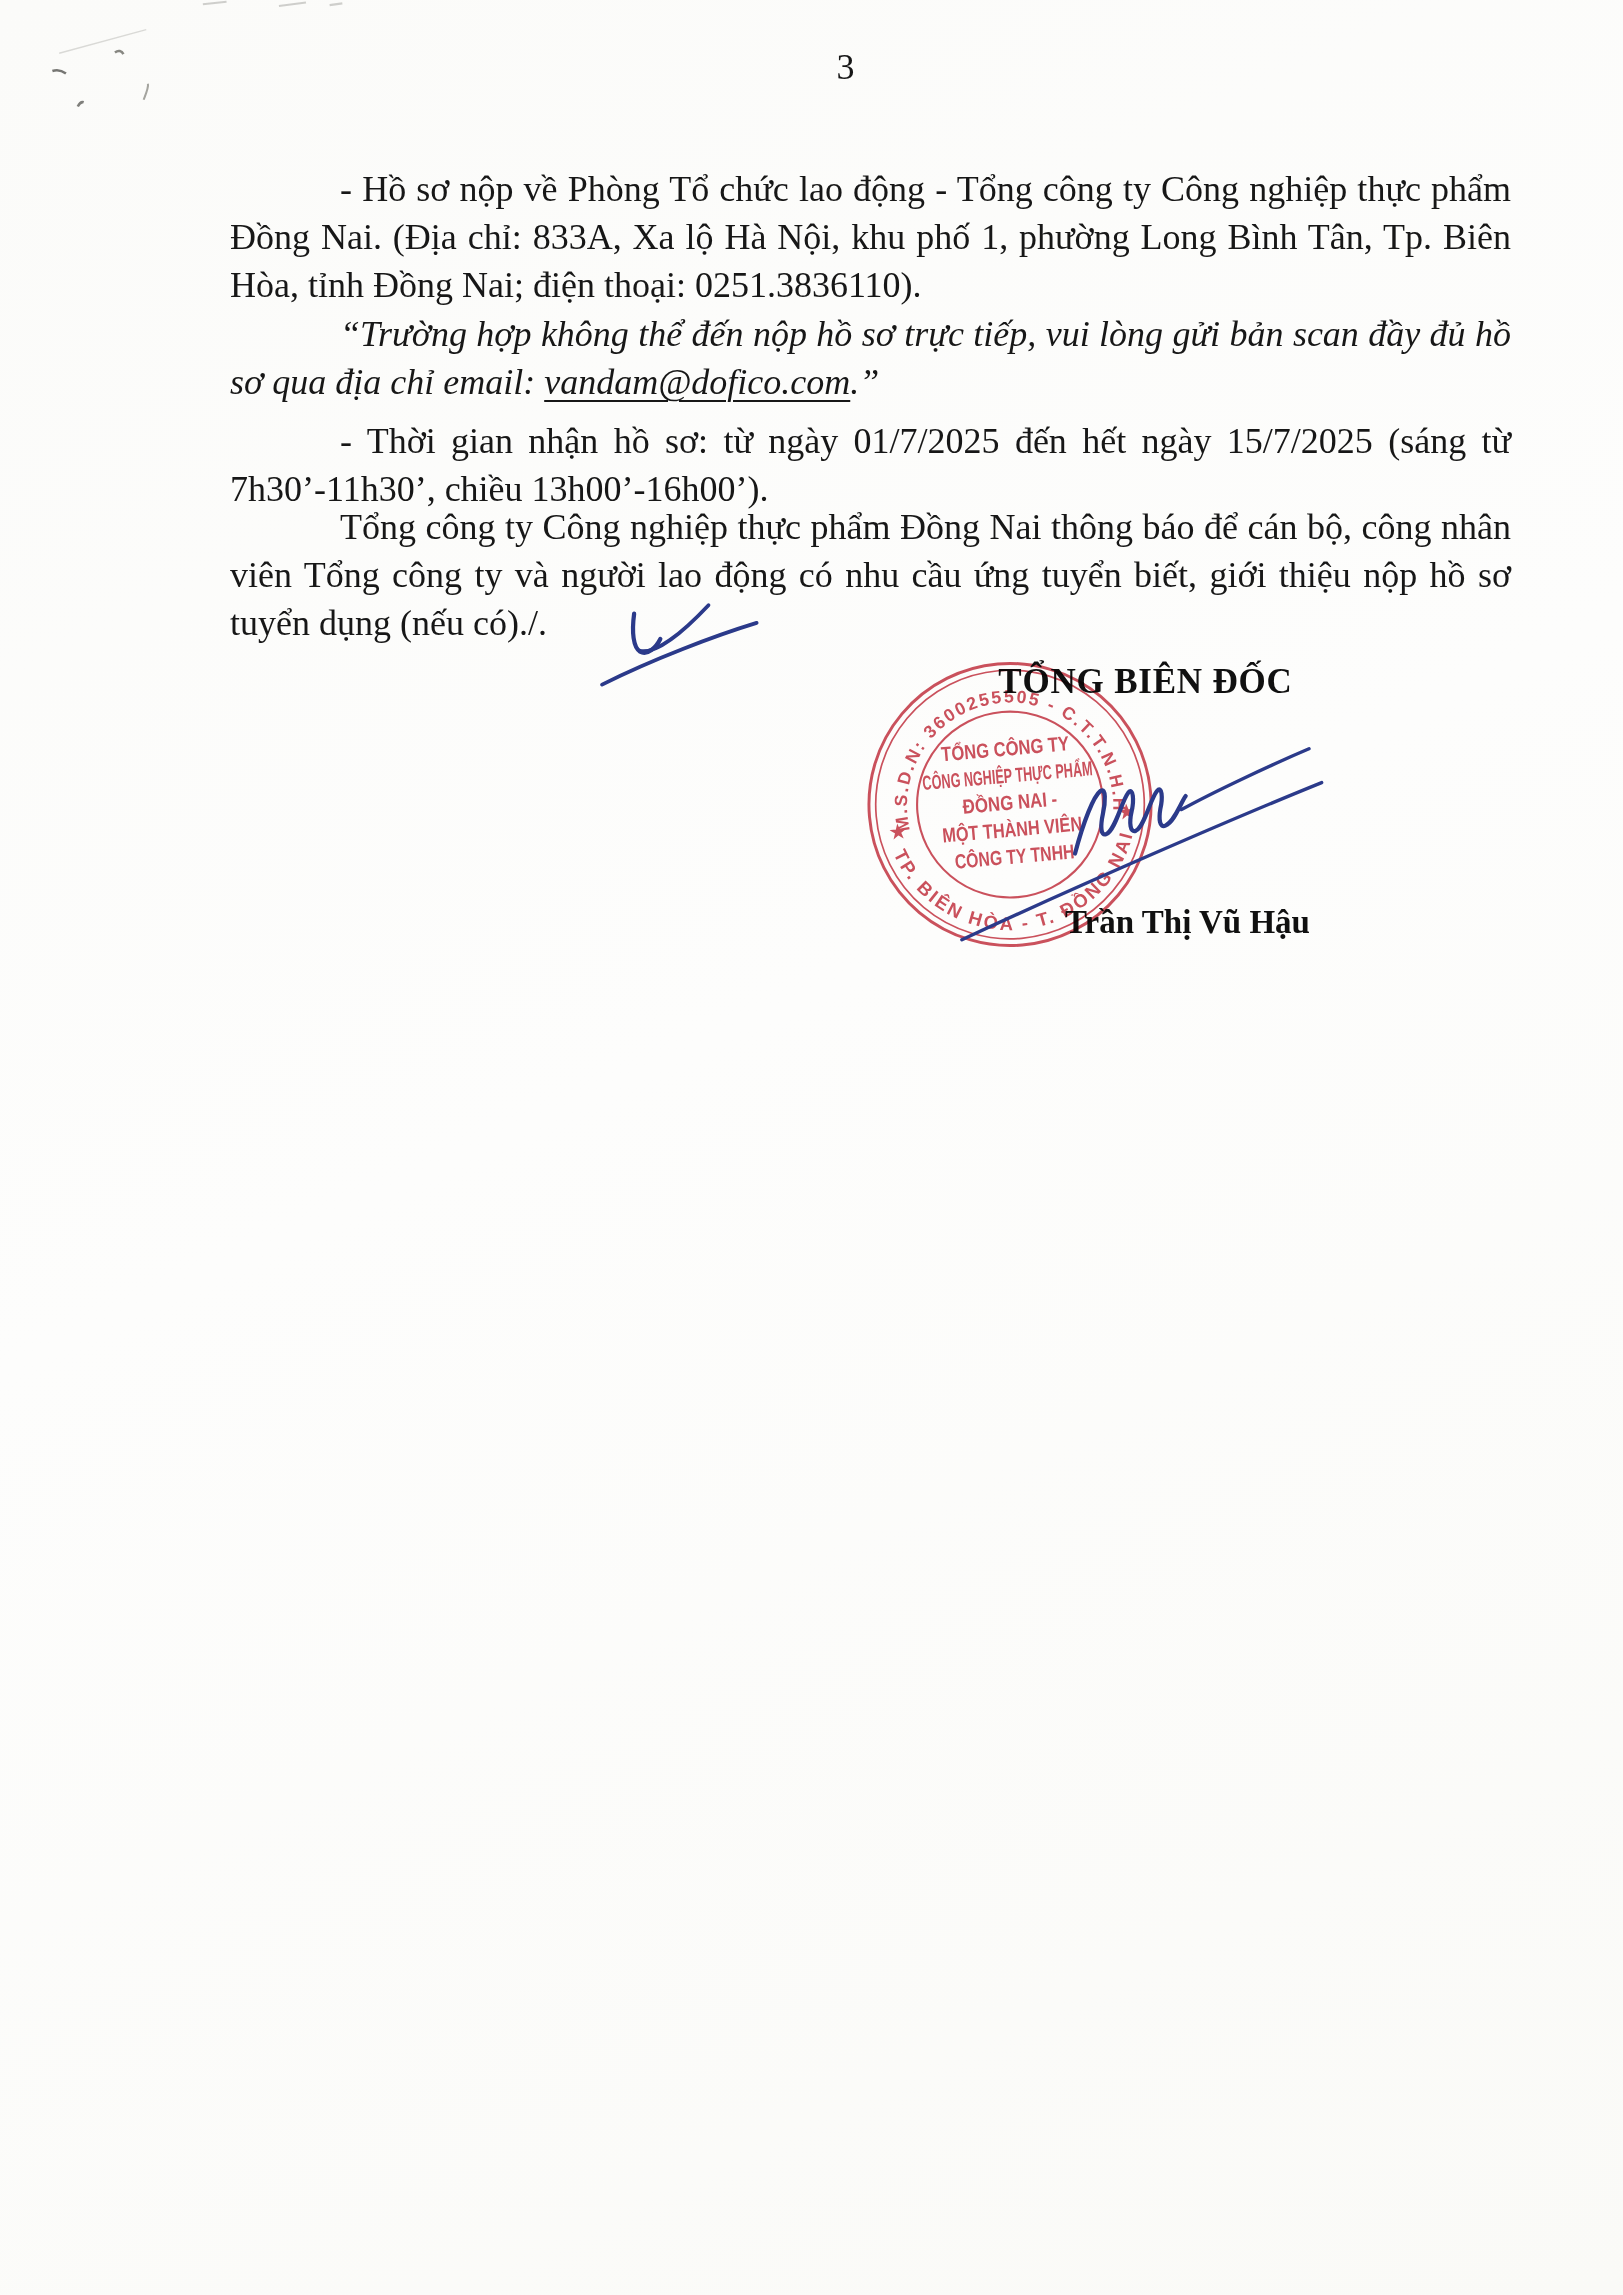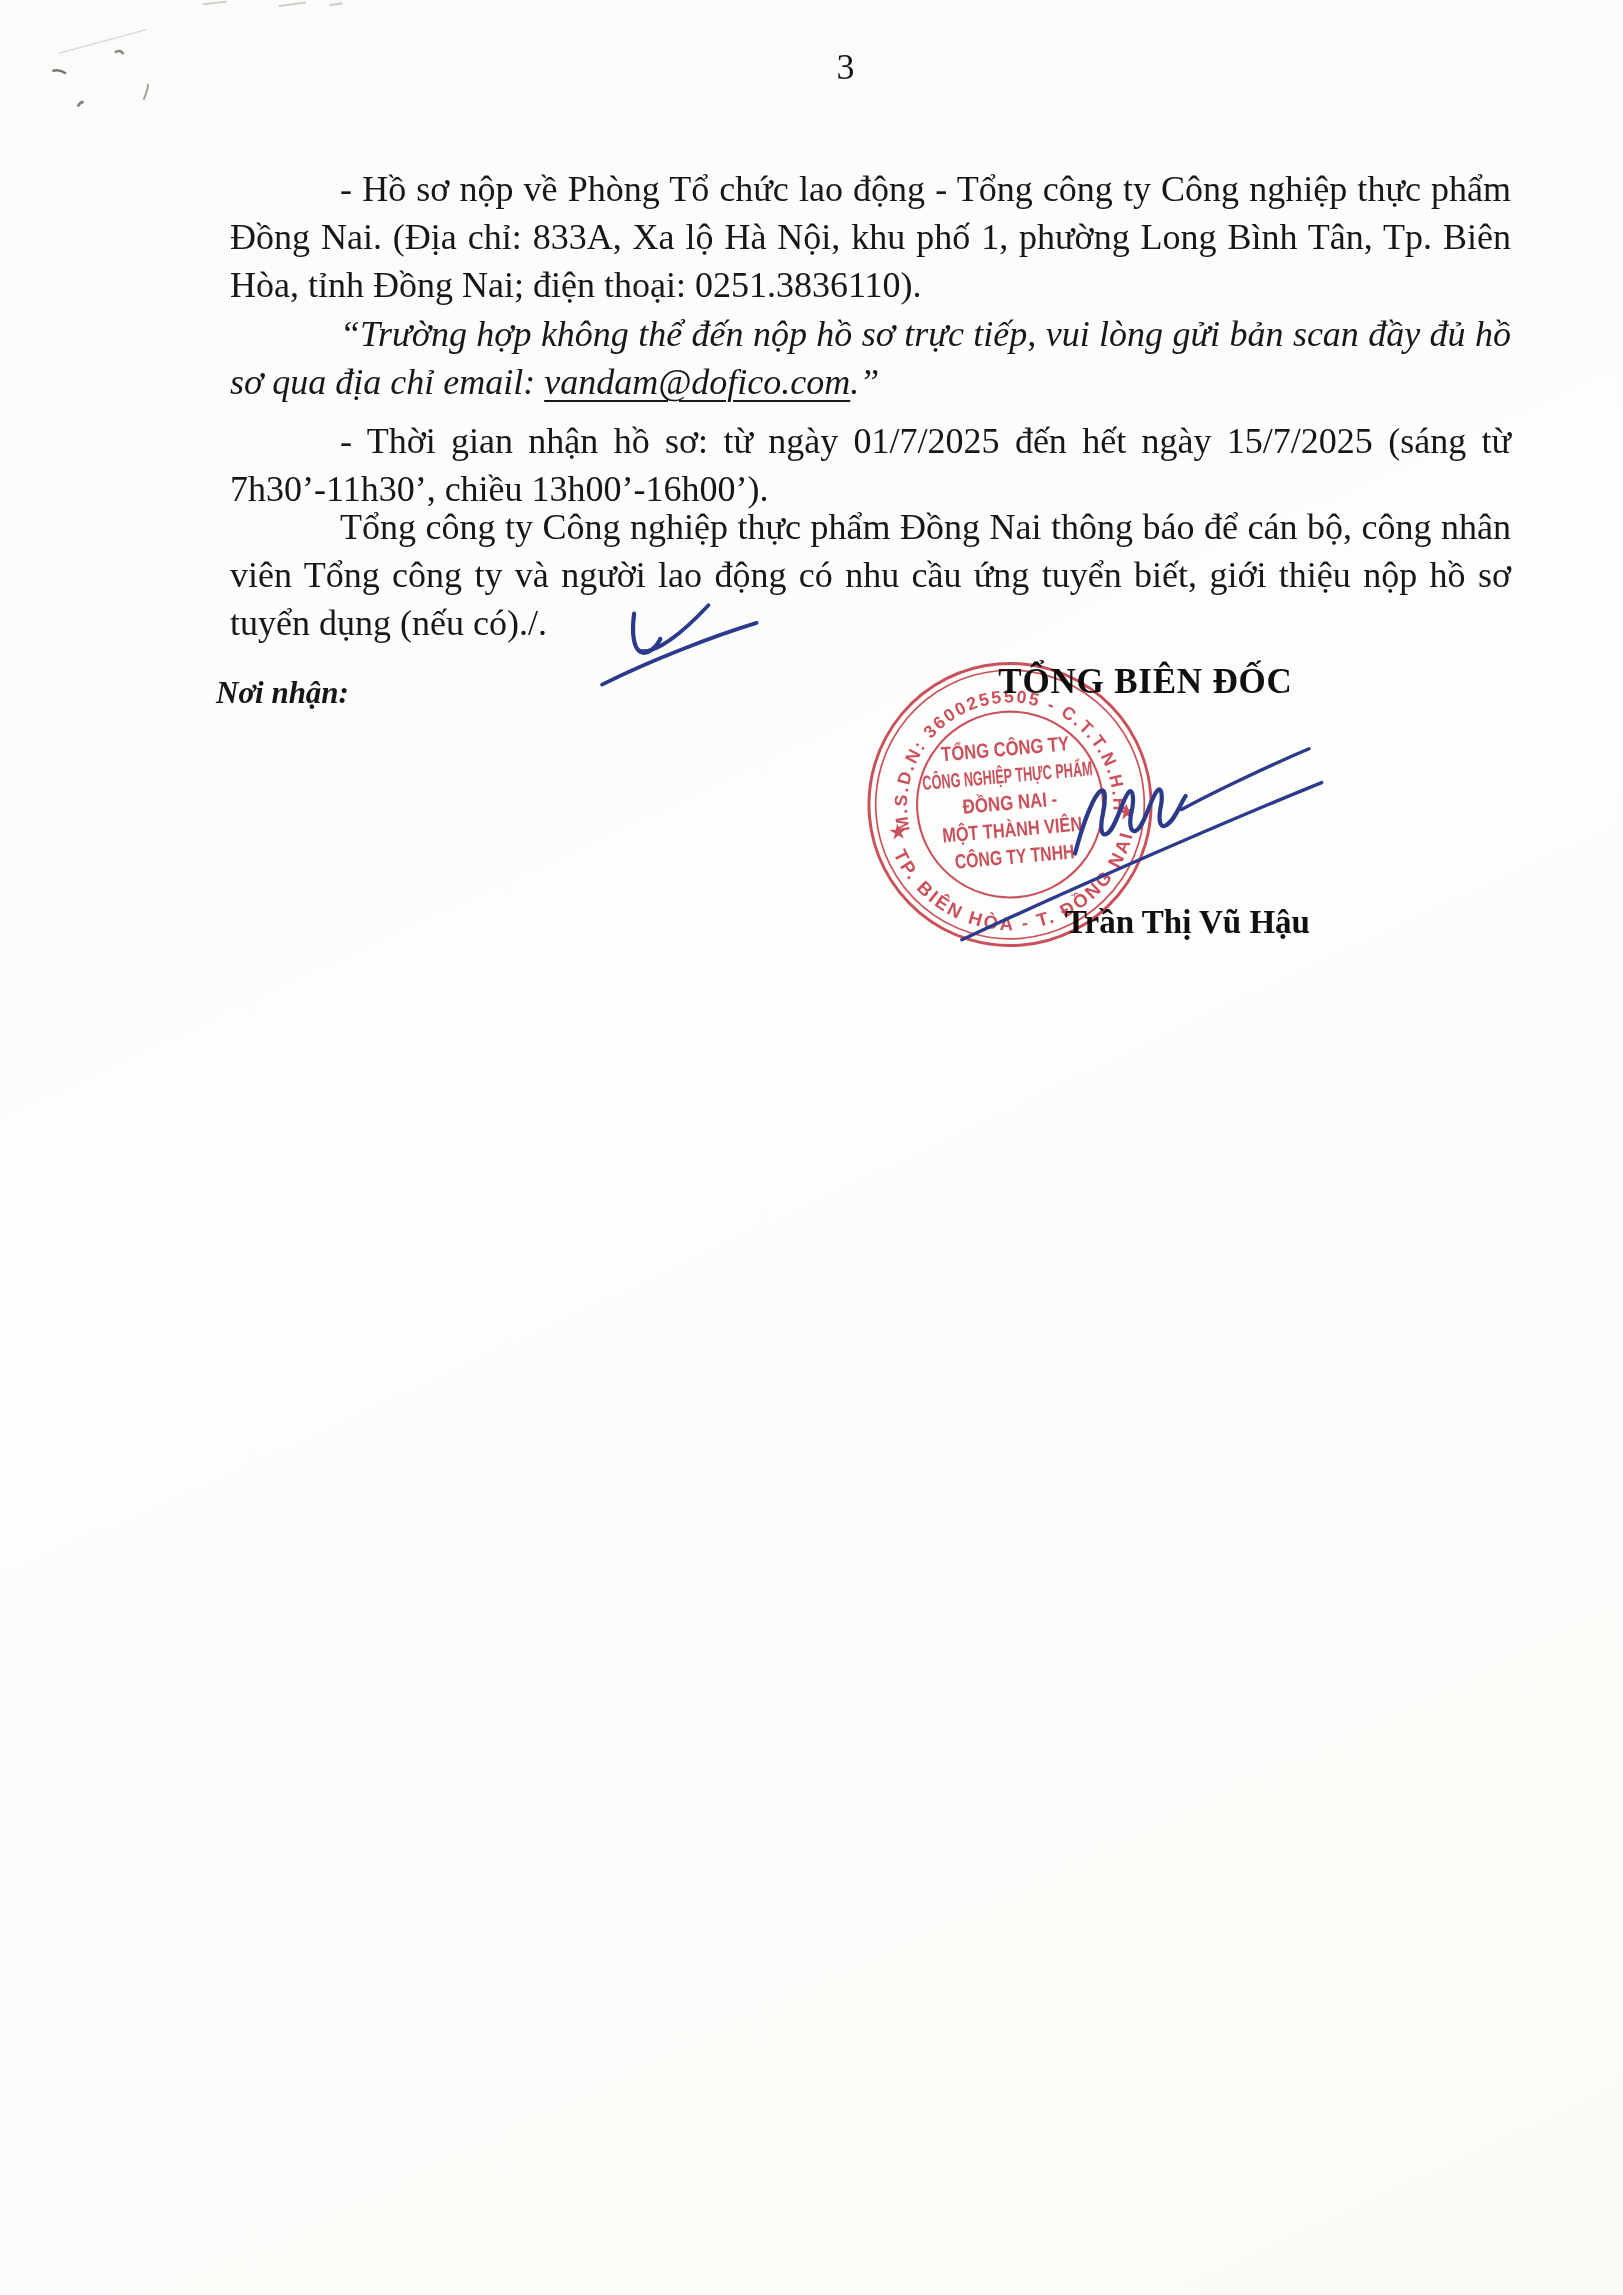--- a/index.html
+++ b/index.html
@@ -61,21 +61,20 @@
 
   <p class="para" style="top:149px">- Hồ sơ nộp về Phòng Tổ chức lao động - Tổng công ty Công nghiệp thực phẩm Đồng Nai. (Địa chỉ: 833A, Xa lộ Hà Nội, khu phố 1, phường Long Bình Tân, Tp. Biên Hòa, tỉnh Đồng Nai; điện thoại: 0251.3836110).</p>
 
   <p class="para italic" style="top:294px"><span>“Trường hợp không thể đến nộp hồ sơ trực tiếp, vui lòng gửi bản scan đầy đủ hồ sơ qua địa chỉ email: </span><span class="email">vandam@dofico.com</span><span>.”</span></p>
 
   <p class="para" style="top:401px">- Thời gian nhận hồ sơ: từ ngày 01/7/2025 đến hết ngày 15/7/2025 (sáng từ 7h30’-11h30’, chiều 13h00’-16h00’).</p>
 
   <p class="para" style="top:487px">Tổng công ty Công nghiệp thực phẩm Đồng Nai thông báo để cán bộ, công nhân viên Tổng công ty và người lao động có nhu cầu ứng tuyển biết, giới thiệu nộp hồ sơ tuyển dụng (nếu có)./.</p>
 
   <div class="recipients">
-    <div class="recipients-heading">Nơi nhận:</div>
   </div>
 
   <div class="sig-title">TỔNG BIÊN ĐỐC</div>
   <div class="sig-name">Trần Thị Vũ Hậu</div>
 
   <svg class="ink" viewBox="600 640 1100 560">
     <defs>
       <path id="arcTop" d="M1080,994 A122,122 0 1 1 1310,994"></path>
       <path id="arcBottom" d="M1052,996 A150,150 0 0 0 1338,996"></path>
     </defs>

